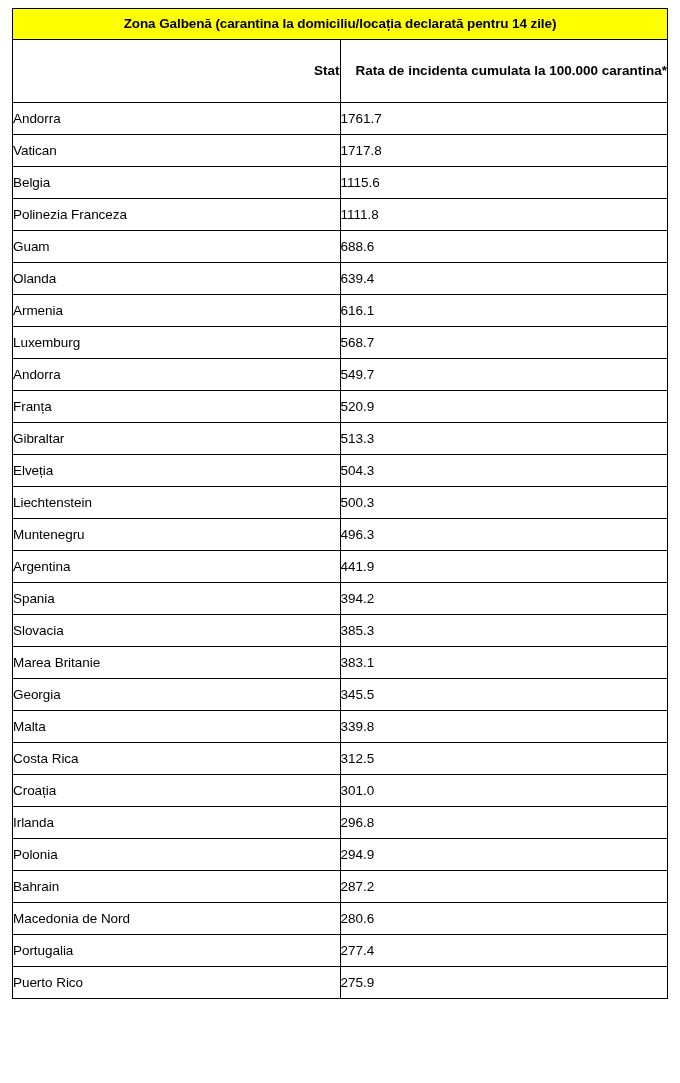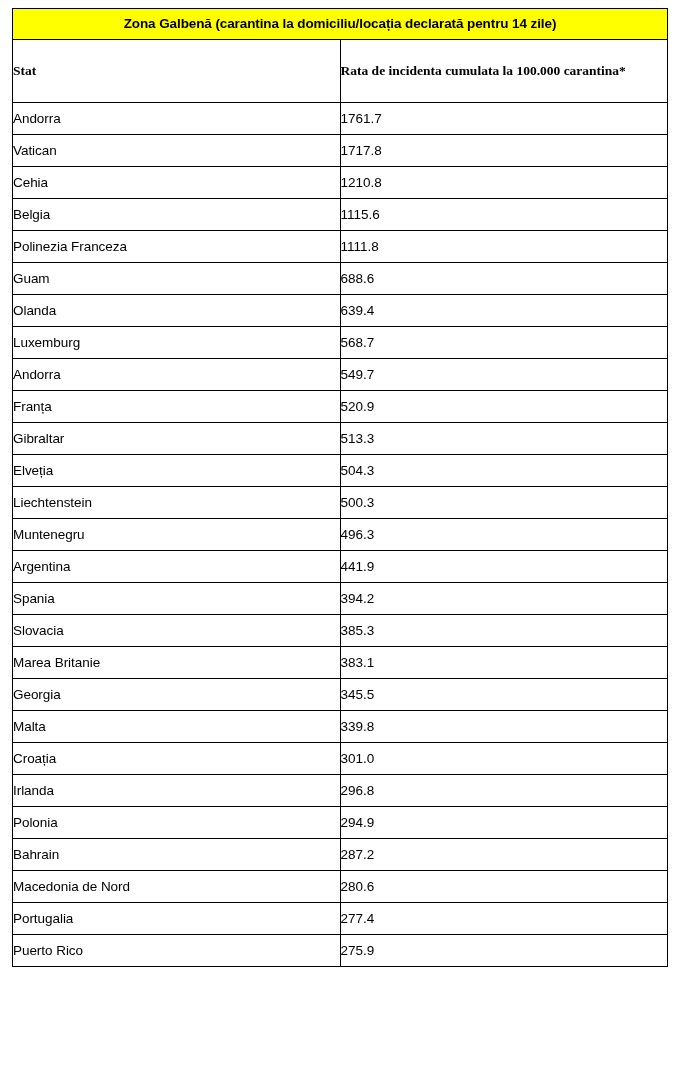--- a/index.html
+++ b/index.html
@@ -32,28 +32,27 @@
   .banner-cell {
     background: #ffff00;
     text-align: center;
     font-weight: bold;
     font-size: 13.5px;
     height: 30px;
     line-height: 30px;
     letter-spacing: -0.1px;
   }
   .header-cell {
-    text-align: left;
+    text-align: right;
     font-weight: bold;
     font-size: 13.5px;
     height: 62px;
     vertical-align: middle;
     padding: 0 6px;
     line-height: 1.35;
-    font-family: Liberation Serif, serif;
   }
   .col-state { width: 60%; }
   .col-rate  { width: 40%; }
   .data-cell {
     height: 31px;
     text-align: left;
     vertical-align: middle;
     font-size: 13.5px;
     line-height: 31px;
   }
@@ -81,38 +80,38 @@
     <tbody>
       <tr>
         <td class="data-cell state-name">Andorra</td>
         <td class="data-cell rate-value">1761.7</td>
       </tr>
       <tr>
         <td class="data-cell state-name">Vatican</td>
         <td class="data-cell rate-value">1717.8</td>
       </tr>
       <tr>
-        <td class="data-cell state-name">Cehia</td>
-        <td class="data-cell rate-value">1210.8</td>
-      </tr>
-      <tr>
         <td class="data-cell state-name">Belgia</td>
         <td class="data-cell rate-value">1115.6</td>
       </tr>
       <tr>
         <td class="data-cell state-name">Polinezia Franceza</td>
         <td class="data-cell rate-value">1111.8</td>
       </tr>
       <tr>
         <td class="data-cell state-name">Guam</td>
         <td class="data-cell rate-value">688.6</td>
       </tr>
       <tr>
         <td class="data-cell state-name">Olanda</td>
         <td class="data-cell rate-value">639.4</td>
+      </tr>
+      <tr>
+        <td class="data-cell state-name">Armenia</td>
+        <td class="data-cell rate-value">616.1</td>
       </tr>
       <tr>
         <td class="data-cell state-name">Luxemburg</td>
         <td class="data-cell rate-value">568.7</td>
       </tr>
       <tr>
         <td class="data-cell state-name">Andorra</td>
         <td class="data-cell rate-value">549.7</td>
       </tr>
       <tr>
@@ -153,20 +152,24 @@
       </tr>
       <tr>
         <td class="data-cell state-name">Georgia</td>
         <td class="data-cell rate-value">345.5</td>
       </tr>
       <tr>
         <td class="data-cell state-name">Malta</td>
         <td class="data-cell rate-value">339.8</td>
       </tr>
       <tr>
+        <td class="data-cell state-name">Costa Rica</td>
+        <td class="data-cell rate-value">312.5</td>
+      </tr>
+      <tr>
         <td class="data-cell state-name">Croația</td>
         <td class="data-cell rate-value">301.0</td>
       </tr>
       <tr>
         <td class="data-cell state-name">Irlanda</td>
         <td class="data-cell rate-value">296.8</td>
       </tr>
       <tr>
         <td class="data-cell state-name">Polonia</td>
         <td class="data-cell rate-value">294.9</td>

